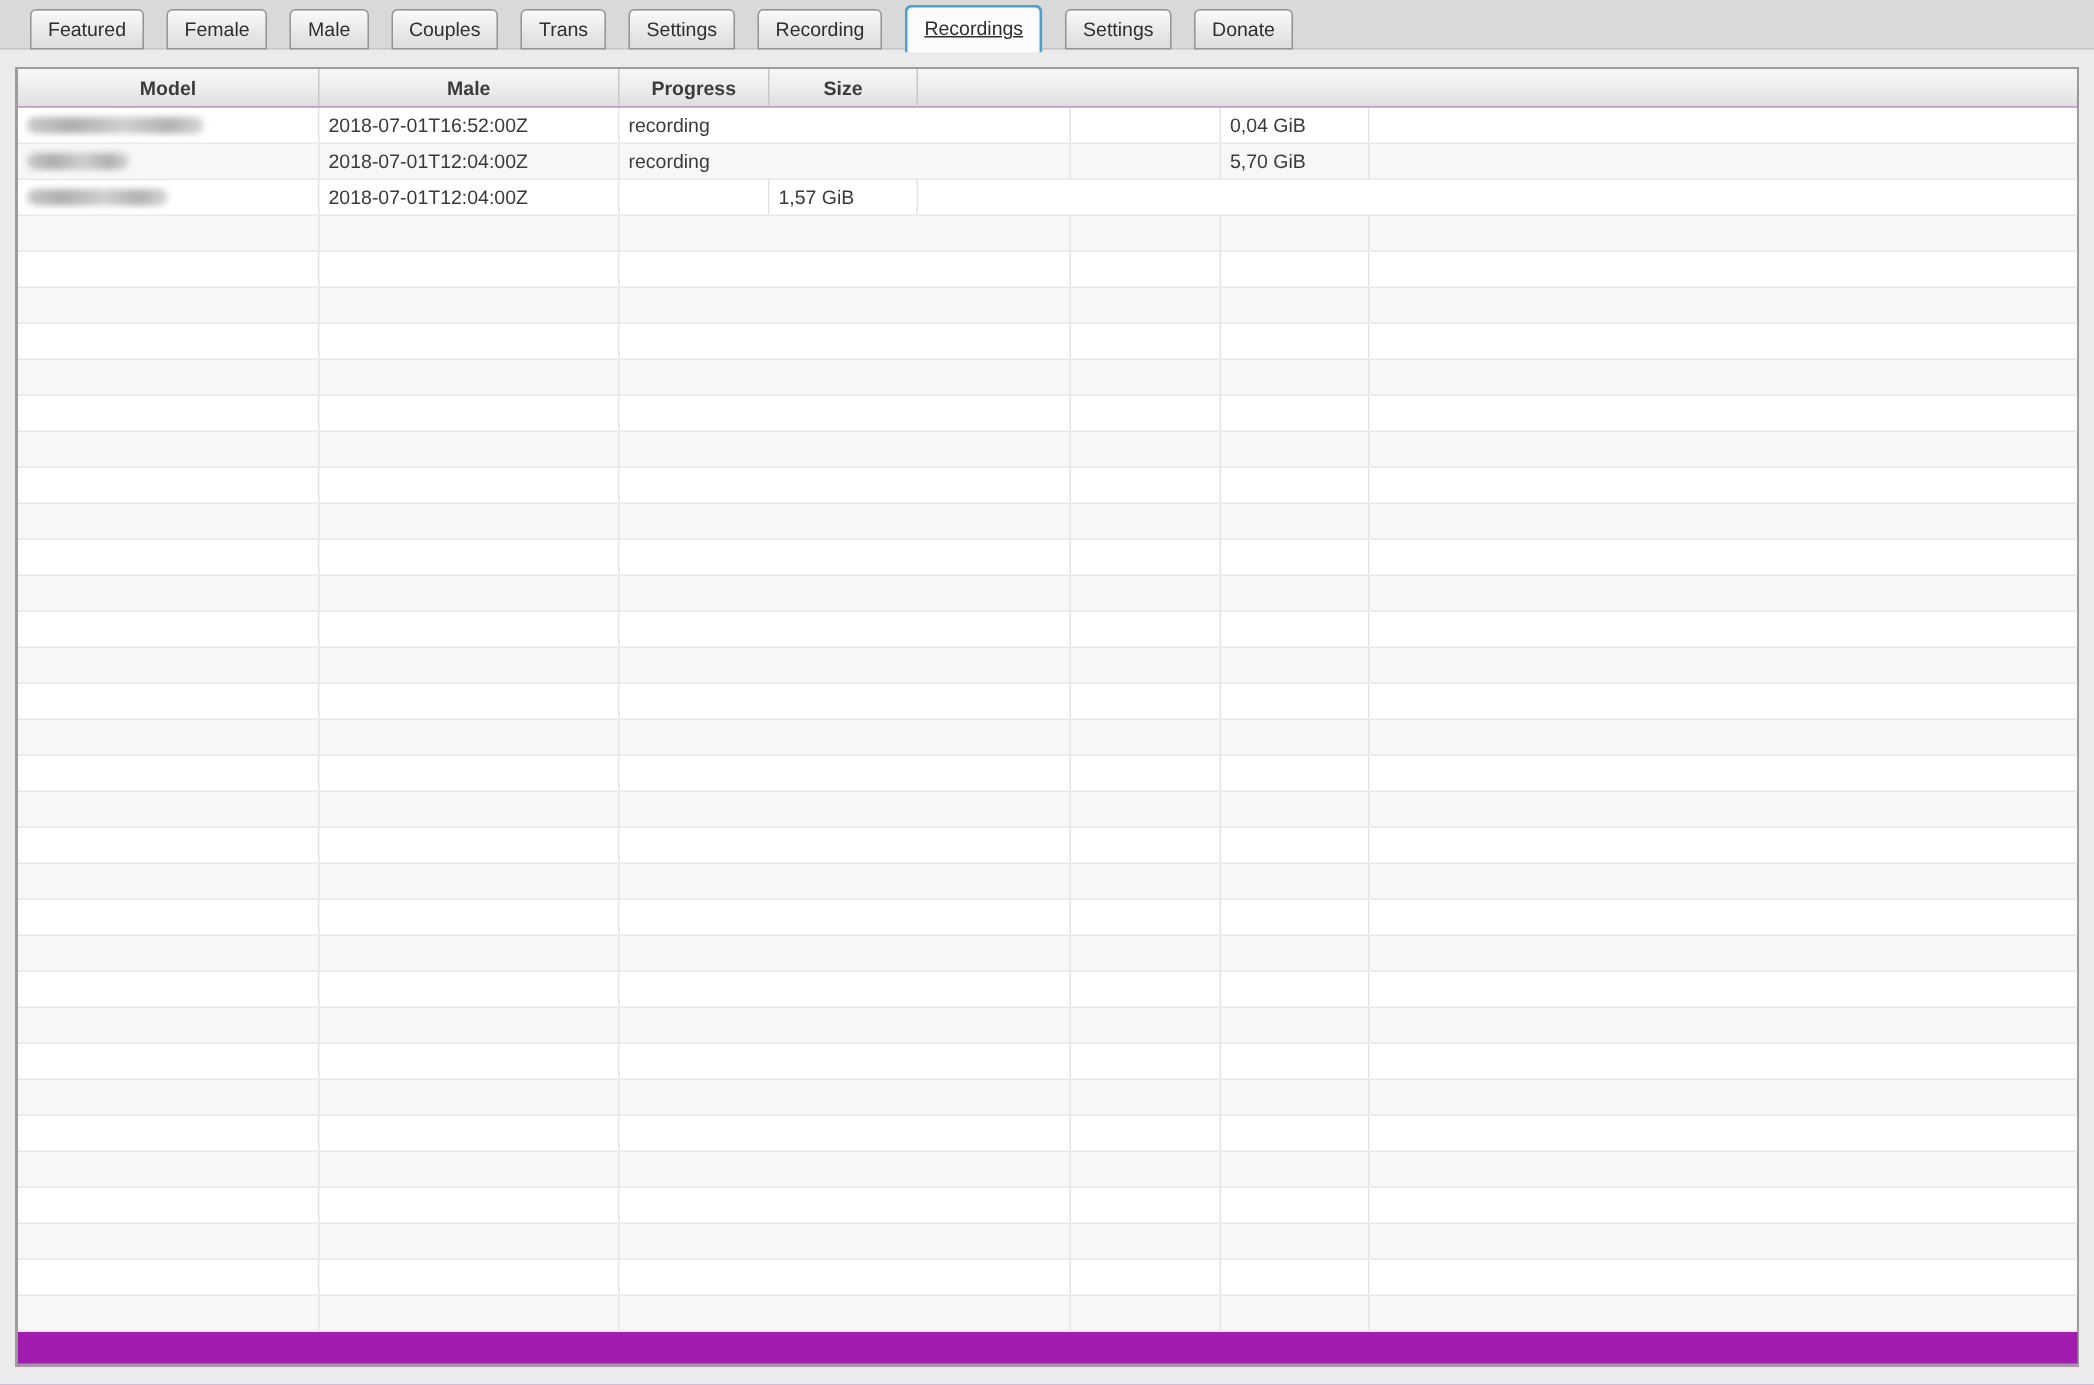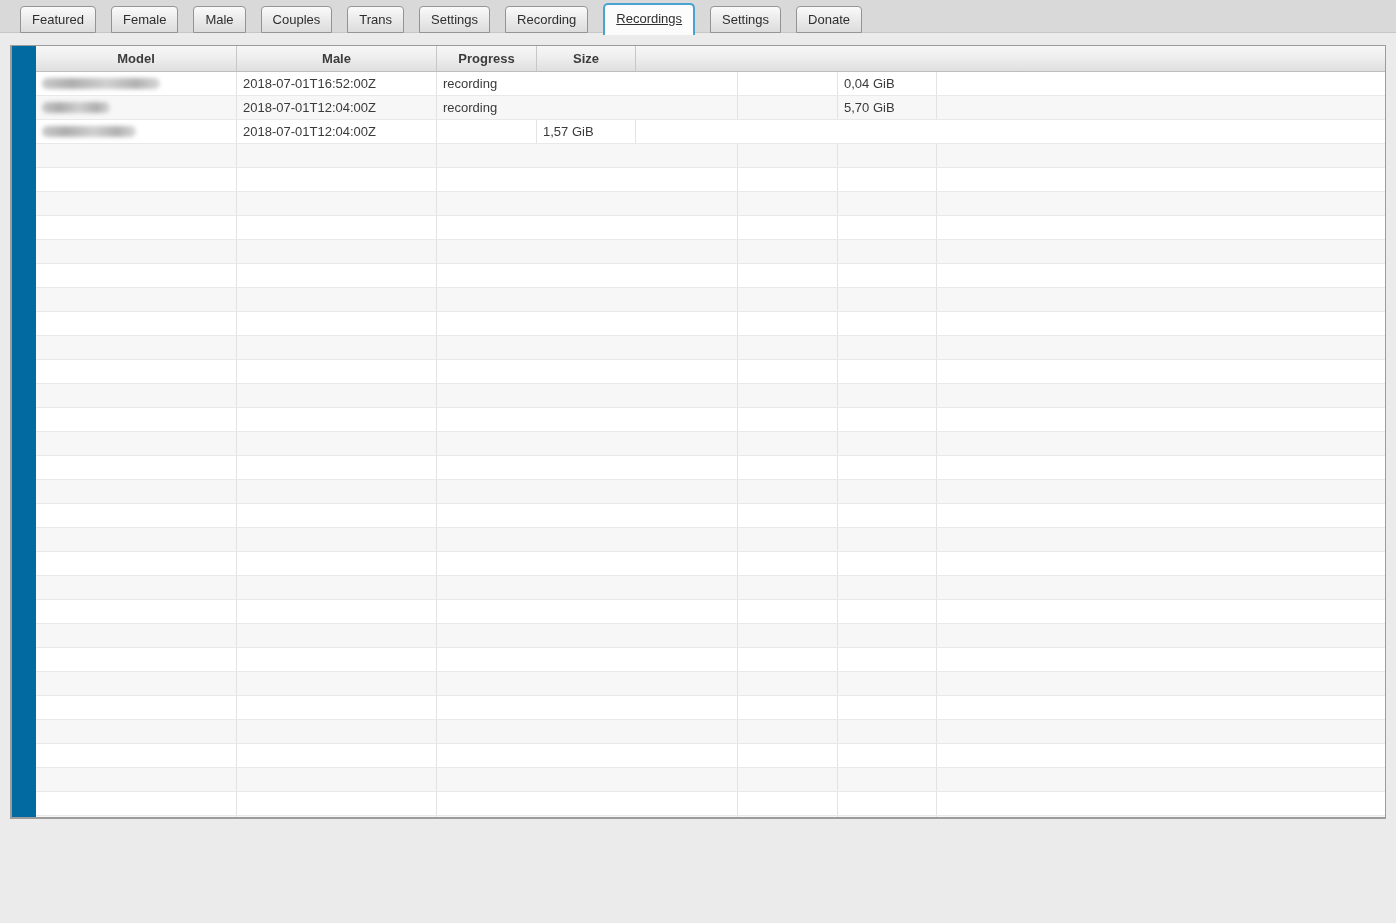--- a/index.html
+++ b/index.html
@@ -46,27 +46,26 @@
     border: 2px solid #4aa2d0;
     border-bottom: none;
     border-radius: 5px 5px 0 0;
     text-decoration: underline;
   }
 
   
   .content { padding: 12px 10px 0 10px; }
   .table {
     width: 1376px;
-    height: 774px;
-    background: #0369a1;
+    height: 866px;
+    background: #a21caf;
     border: 1px solid #9c9c9c;
     border-bottom-width: 2px;
     border-left-width: 2px;
     overflow: hidden;
-    padding-left: 24px;
   }
   .thead {
     display: flex;
     height: 26px;
     background: linear-gradient(#f7f7f7, #ececec 55%, #dfdfdf);
     border-bottom: 1px solid #bdbdbd;
   }
   .hcell {
     font-weight: bold;
     color: #3c3c3c;

